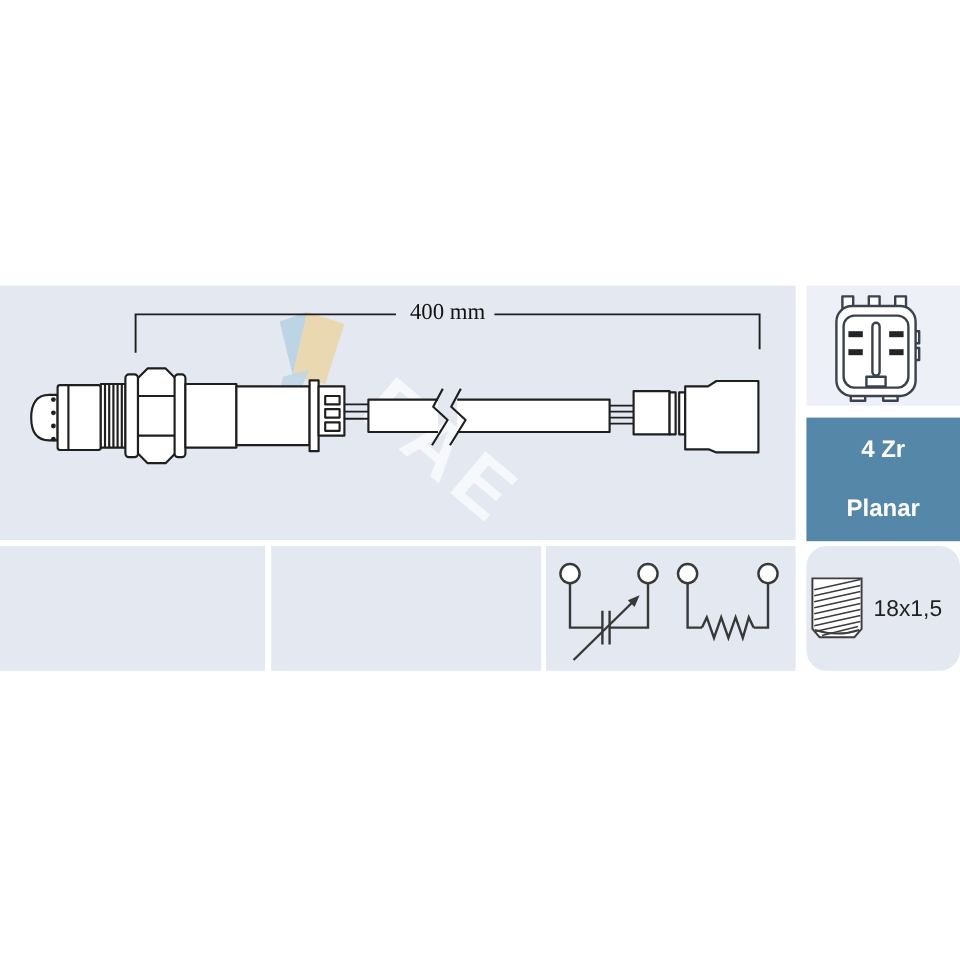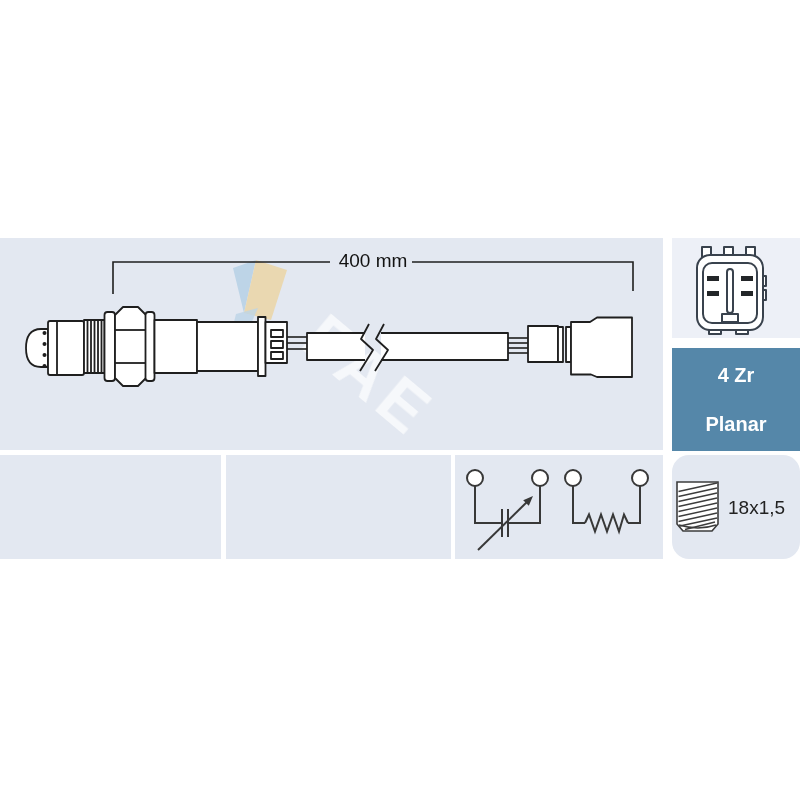--- a/index.html
+++ b/index.html
@@ -1,21 +1,21 @@
 <!DOCTYPE html>
 <html><head>
 <meta charset="utf-8">
 <style>
   html,body{margin:0;padding:0;background:#ffffff;}
   body{font-family:"Liberation Sans","DejaVu Sans",sans-serif;}
   #stage{position:relative;width:800px;height:800px;background:#ffffff;overflow:hidden;}
   .panel{position:absolute;background:#e3e8f1;}
   .panel-light{background:#edf0f7;}
   .badge{position:absolute;background:#5587a9;display:flex;flex-direction:column;align-items:center;justify-content:center;color:#ffffff;font-weight:bold;font-size:20px;line-height:25px;text-align:center;gap:24px;}
-  .dim-label{position:absolute;left:323px;top:12px;width:100px;text-align:center;font-size:19px;color:#121212;}
+  .dim-label{position:absolute;left:323px;top:12px;width:100px;text-align:center;font-size:19px;color:#121212;font-family:Liberation Serif, serif;}
   .thread-label{position:absolute;left:56px;top:42px;width:70px;font-size:19px;color:#222222;}
   svg{display:block;}
   .abs{position:absolute;}
 </style>
 </head>
 <body>
 
 <div id="stage">
 
   <div class="panel" style="left:0;top:238px;width:663px;height:212px;">

